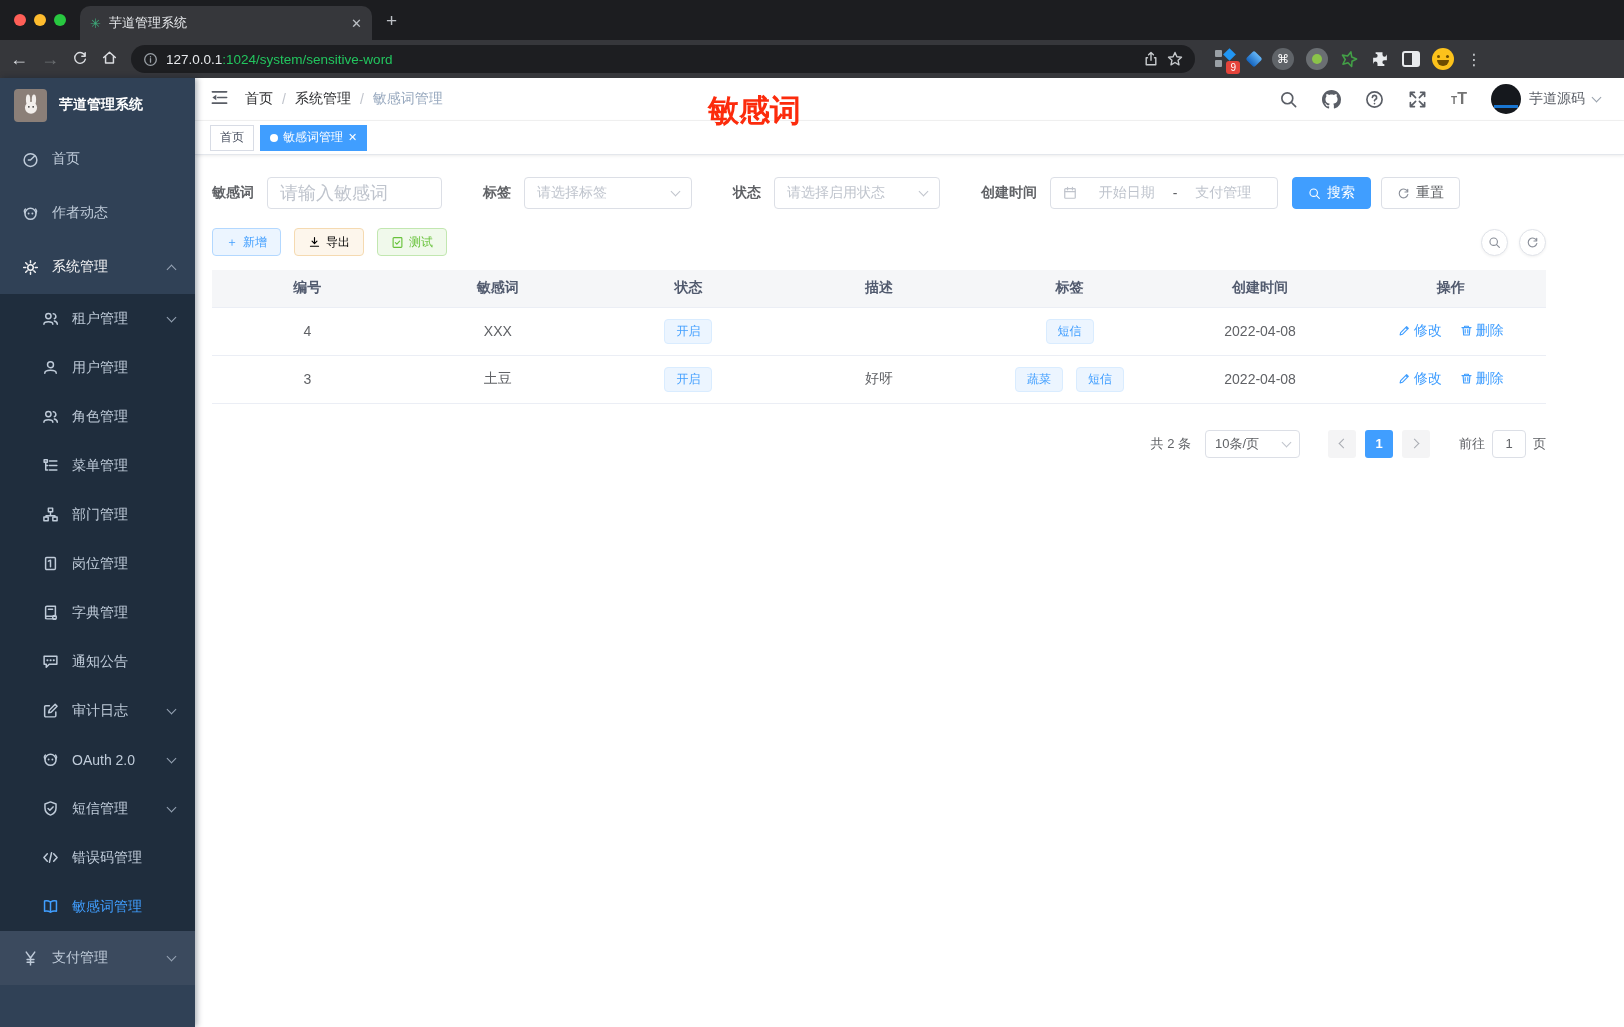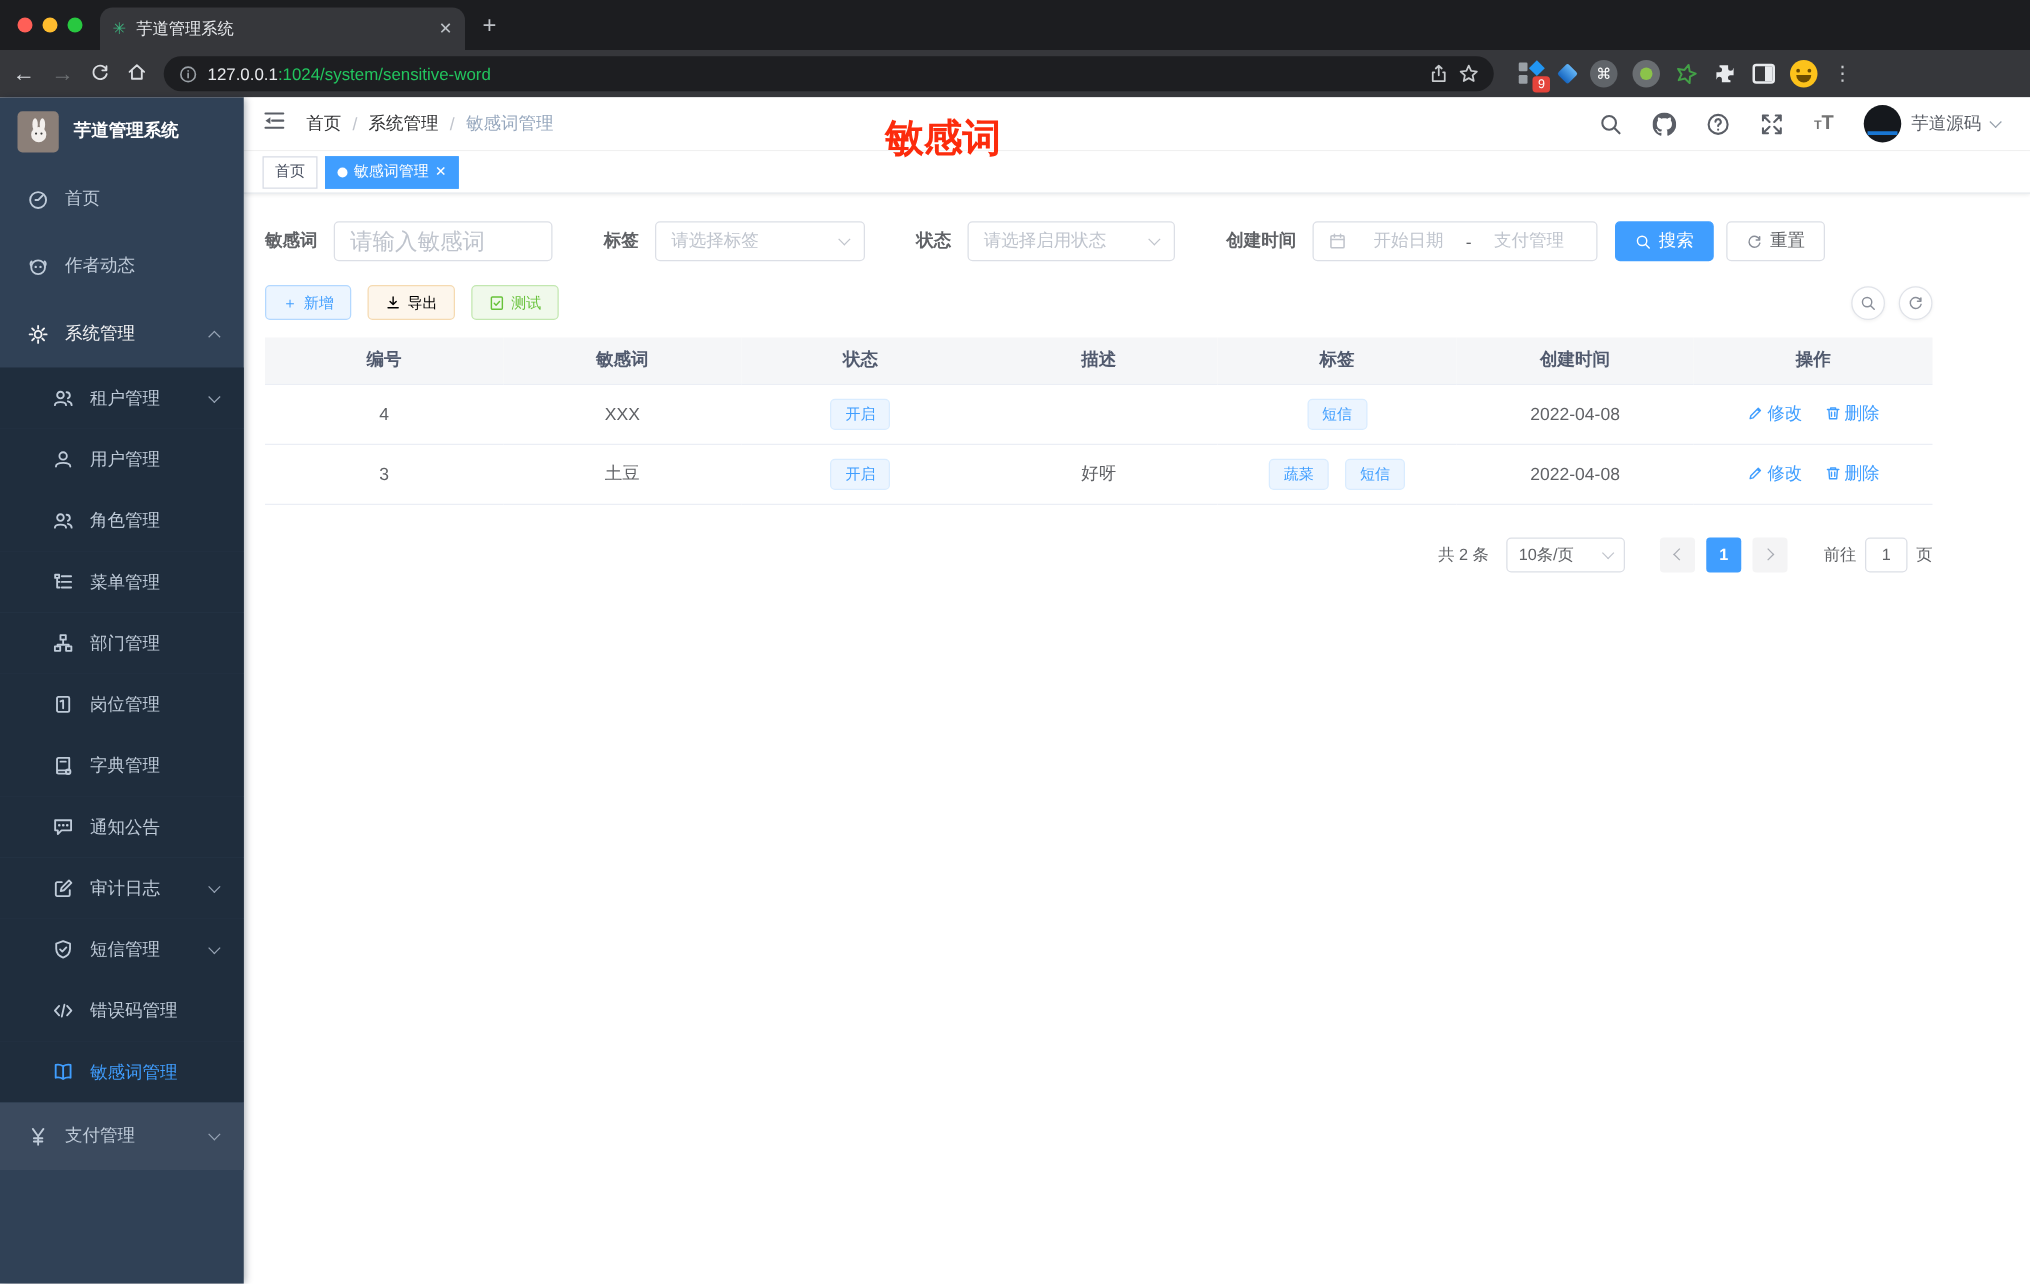--- a/index.html
+++ b/index.html
@@ -294,20 +294,30 @@
           <path d="M5 6.8 h.2 M8 6.8 h.2 M11 6.8 h.2" stroke-width="1.8"></path>
         </svg>
       <span class="lbl">通知公告</span>
     </div>
     <div class="nav-item sub">
       <svg class="nicon ic" viewBox="0 0 16 16">
           <path d="M13 9.5 V13 a1 1 0 0 1-1 1 H3.5 a1 1 0 0 1-1-1 V4.5 a1 1 0 0 1 1-1 H7"></path>
           <path d="M6.2 10.2 l.6-2.4 5.6-5.6 1.8 1.8-5.6 5.6z"></path>
         </svg>
       <span class="lbl">审计日志</span>
+      <span class="arr chev down"></span>
+    </div>
+    <div class="nav-item sub">
+      <svg class="nicon ic" viewBox="0 0 16 16">
+          <circle cx="8" cy="8.3" r="5.2"></circle>
+          <circle class="icf" cx="6.2" cy="8" r=".9"></circle>
+          <circle class="icf" cx="9.8" cy="8" r=".9"></circle>
+          <path d="M2.8 7.3 q-1.2-1.8 .3-3.4 M13.2 7.3 q1.2-1.8 -.3-3.4"></path>
+        </svg>
+      <span class="lbl">OAuth 2.0</span>
       <span class="arr chev down"></span>
     </div>
     <div class="nav-item sub">
       <svg class="nicon ic" viewBox="0 0 16 16">
           <path d="M8 1.8 l5.2 1.9 v3.9 c0 3.3-2.3 5.6-5.2 6.6 -2.9-1-5.2-3.3-5.2-6.6 V3.7 z"></path>
           <path d="M5.7 8 l1.7 1.7 3-3.2"></path>
         </svg>
       <span class="lbl">短信管理</span>
       <span class="arr chev down"></span>
     </div>

